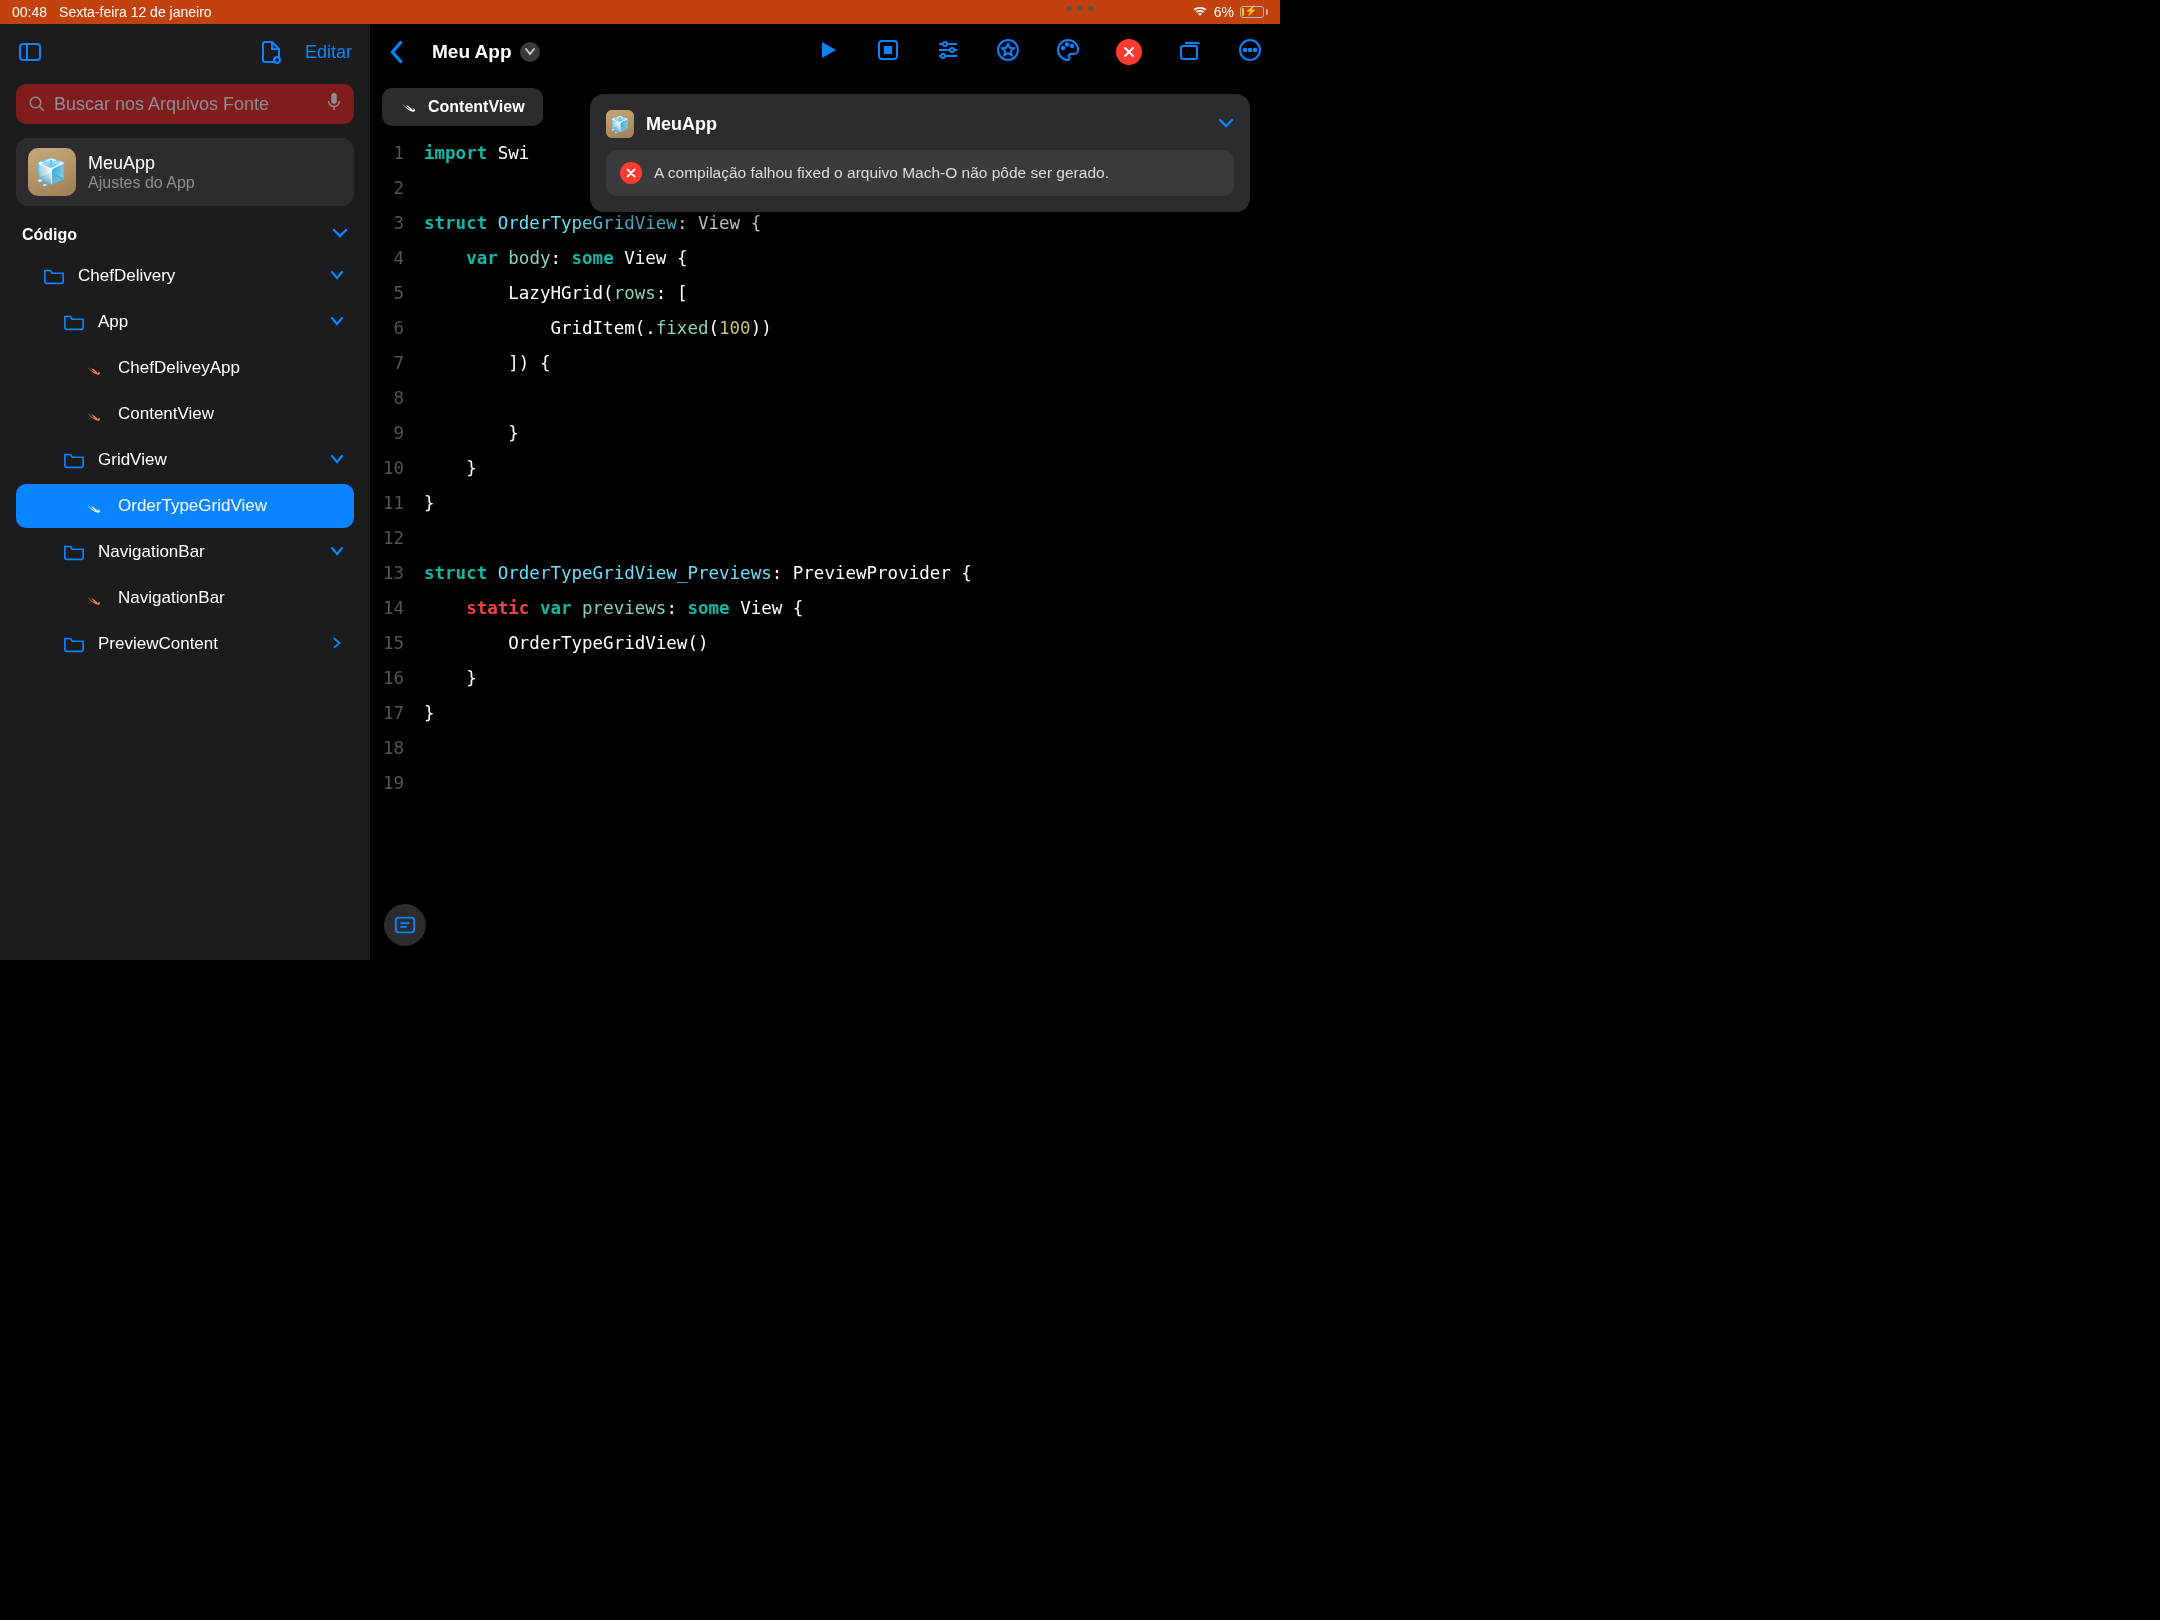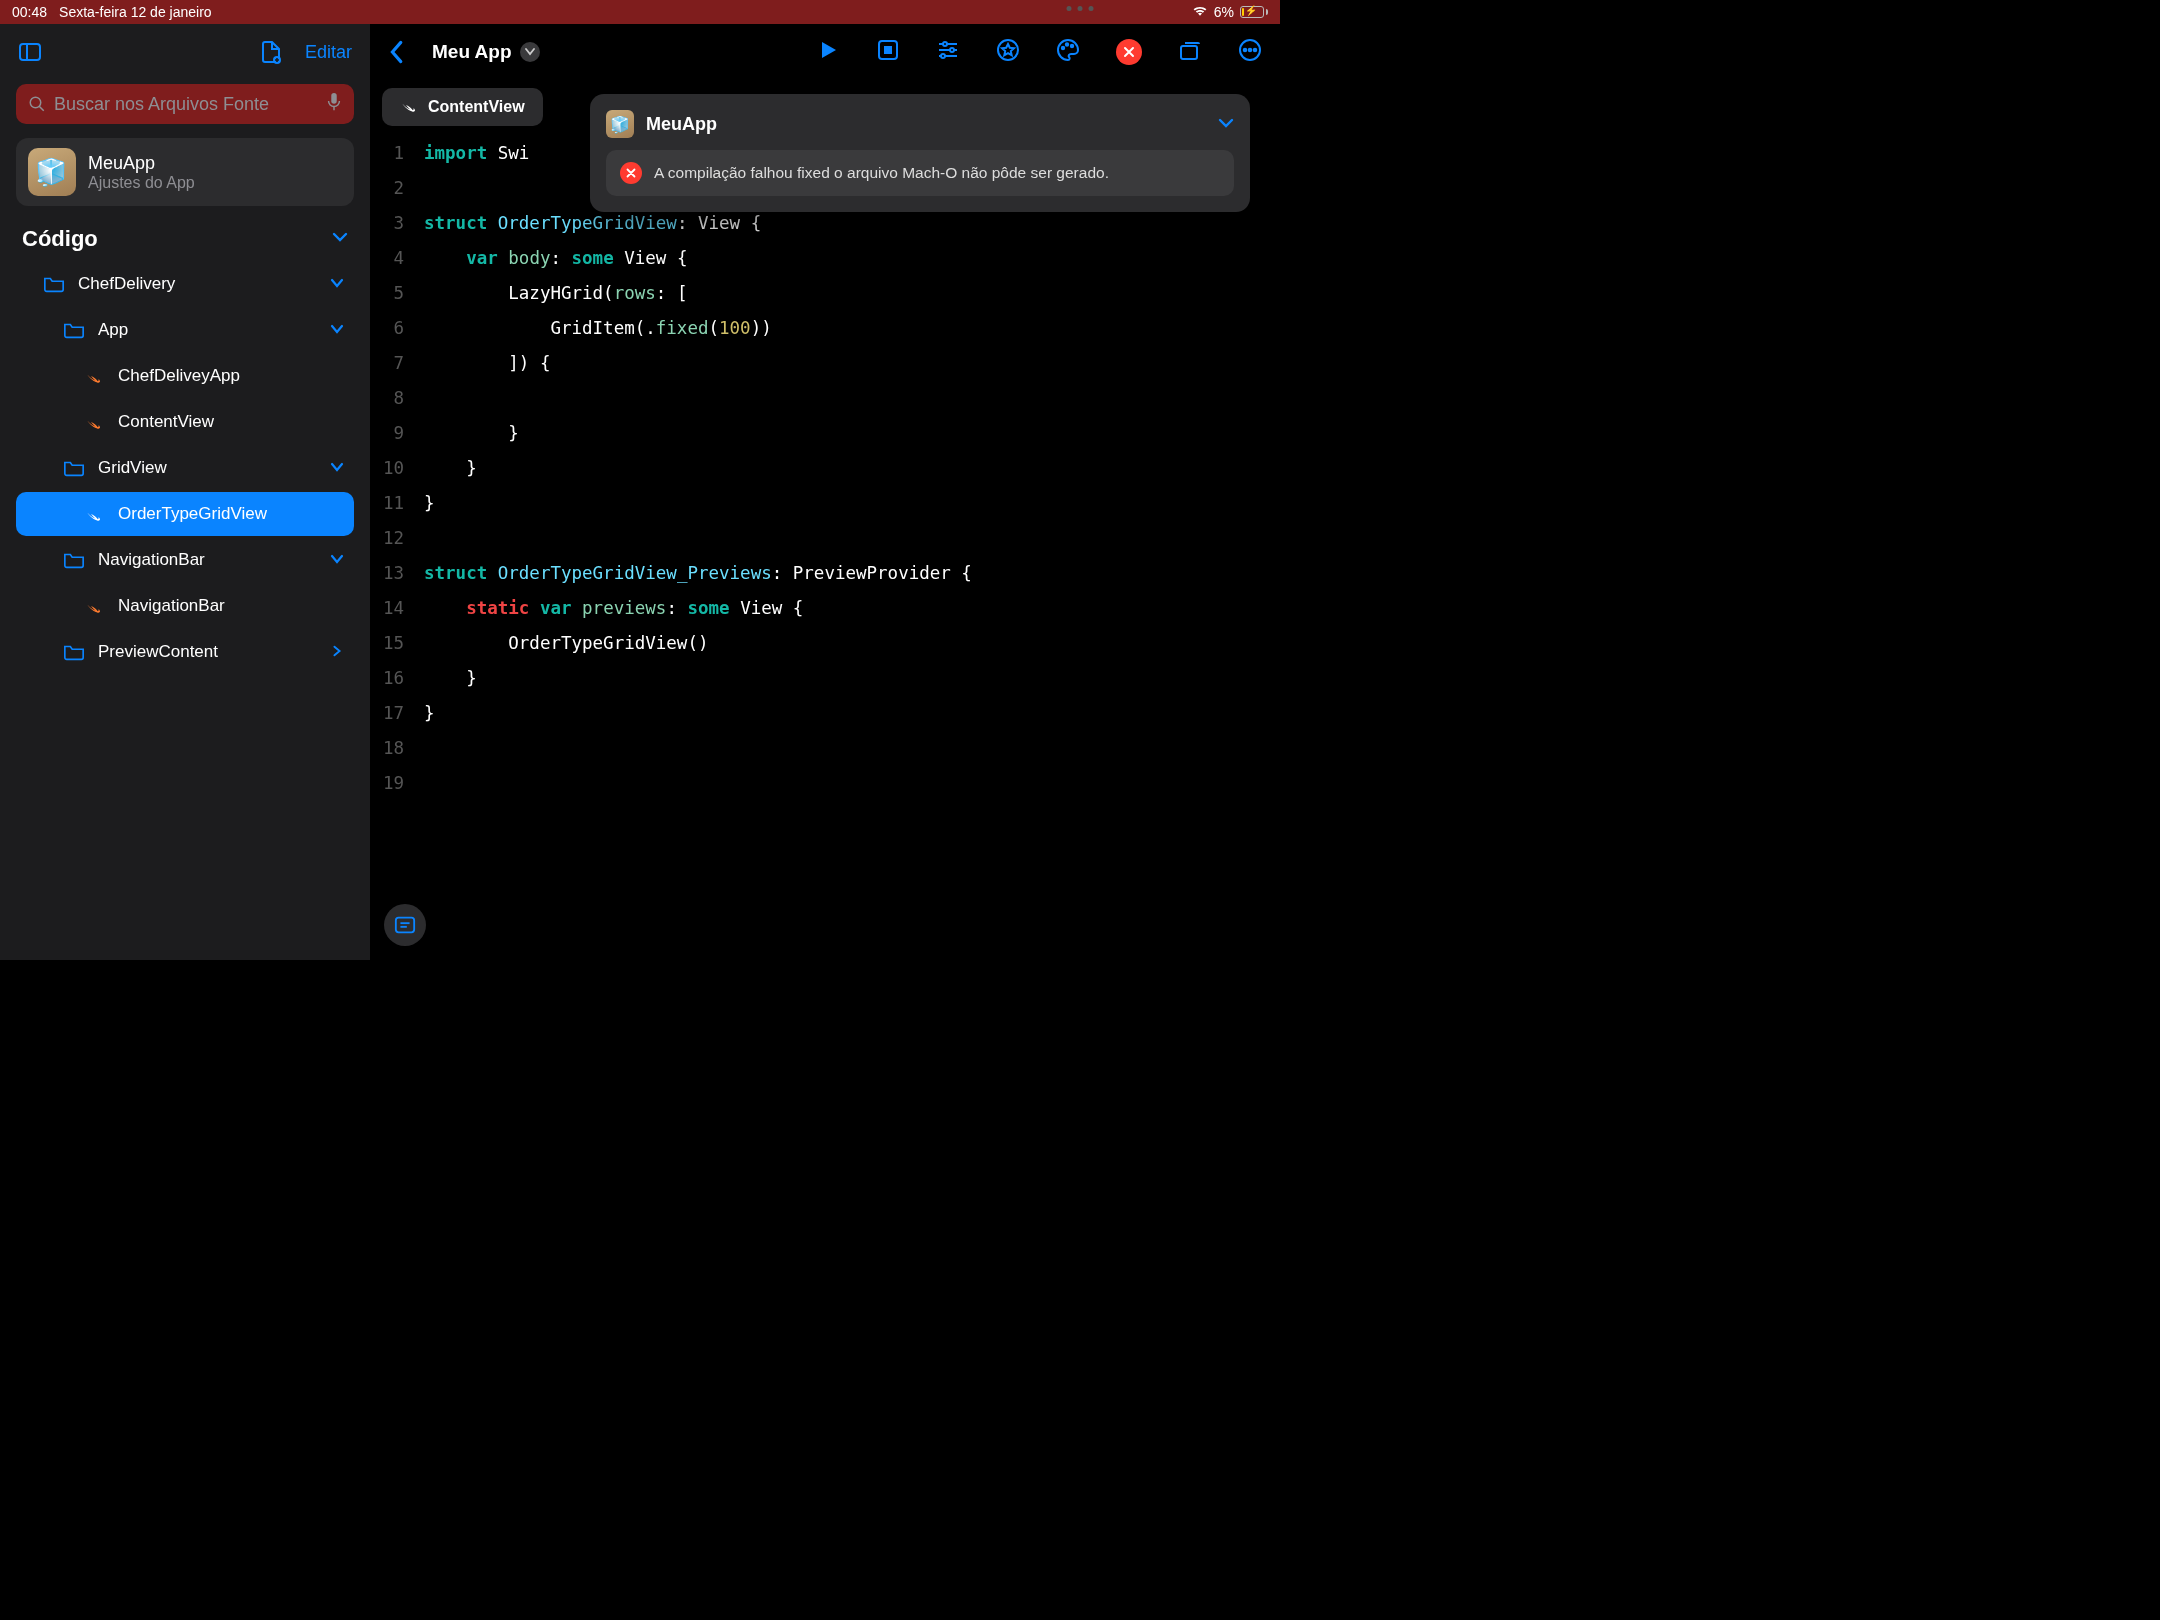--- a/index.html
+++ b/index.html
@@ -19,21 +19,21 @@
   }
   
   .status-bar {
     height: 24px;
     display: flex;
     align-items: center;
     justify-content: space-between;
     padding: 0 12px;
     font-size: 14px;
     color: #fff;
-    background: #7f1d1d;
+    background: #c2410c;
   }
   .status-left { display: flex; gap: 12px; }
   .status-right { display: flex; gap: 6px; align-items: center; }
   .grabber {
     position:absolute;
     top:0;
     left:50%;
     transform:translateX(-50%);
     display:flex;
     gap:6px;
@@ -126,21 +126,21 @@
     display:flex;align-items:center;justify-content:center;
     font-size:26px;
   }
   .app-row-text .title { font-size:18px; color:#fff; }
   .app-row-text .subtitle { font-size:16px; color:#8e8e93; }
 
   .section-header {
     display:flex; justify-content:space-between; align-items:center;
     padding: 4px 22px 8px;
   }
-  .section-header .label { font-size:22px; font-weight:600;text-align:right; }
+  .section-header .label { font-size:16px; font-weight:600;text-align:right; }
   .chev {color:#0a84ff;}
   .chev svg{width:16px;height:14px;}
 
   .tree { padding: 0 6px; }
   .tree-item {
     display:flex;align-items:center;
     height:44px;
     border-radius:10px;
     margin: 2px 10px;
     padding: 0 10px;

